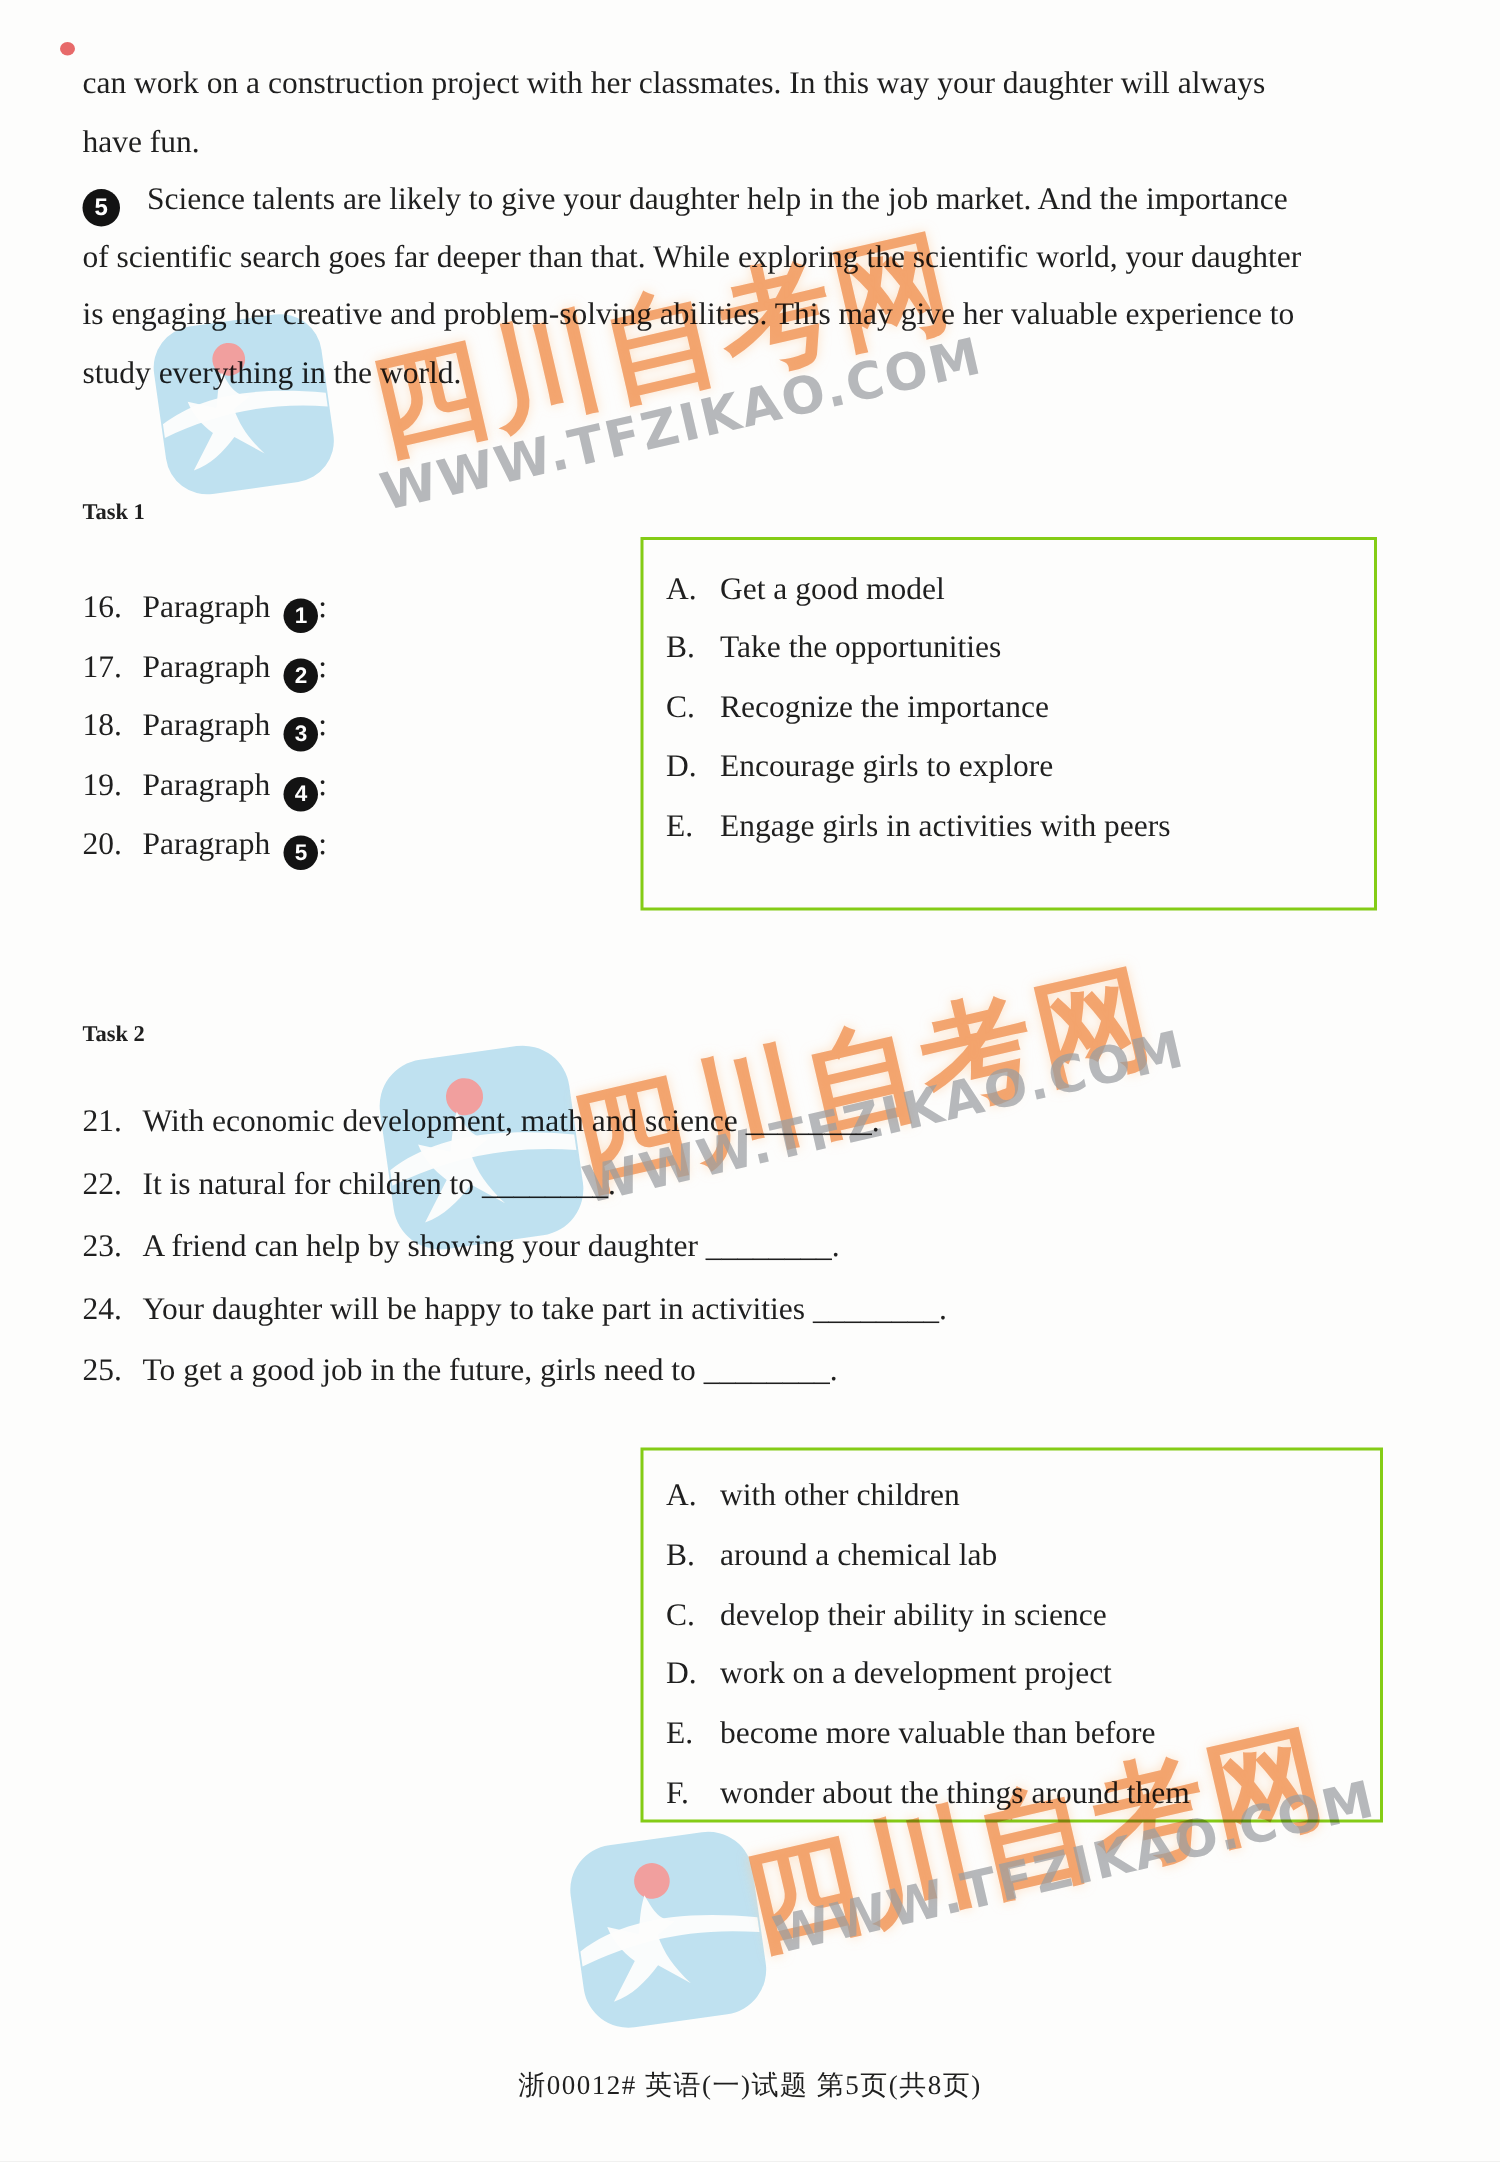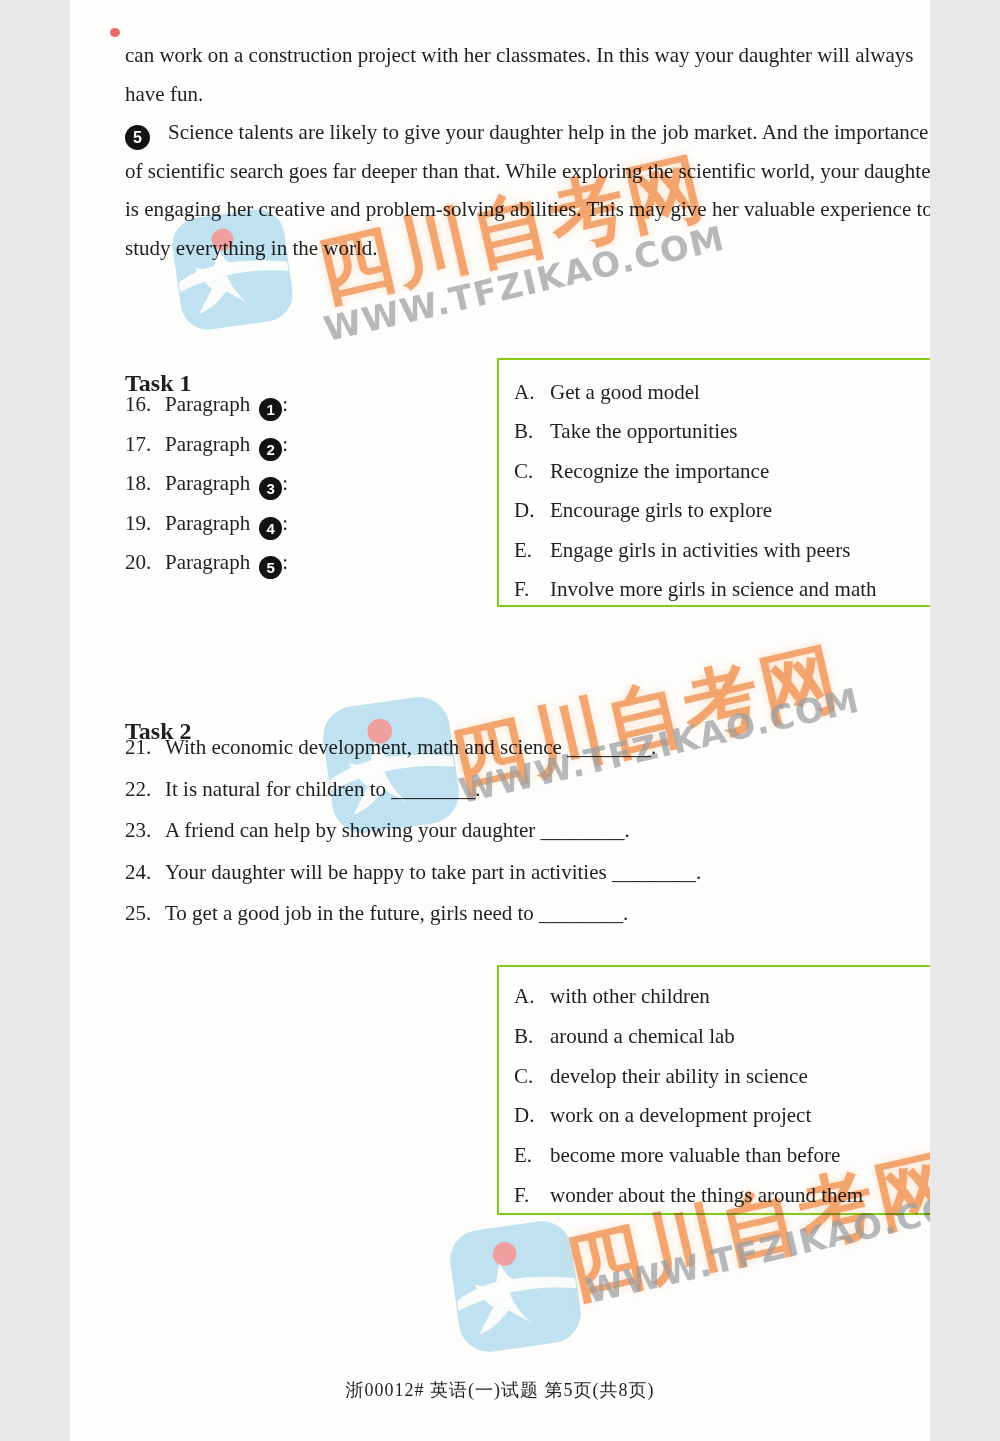--- a/index.html
+++ b/index.html
@@ -1,38 +1,38 @@
 <!DOCTYPE html>
 <html><head>
 <meta charset="utf-8">
 <style>
   html,body { margin:0; padding:0; background:#e8e8e8; }
   .page {
     position:relative;
-    width:860px; height:1441px;
+    width:1000px; height:1441px;
     margin:0 auto;
     background:#fdfdfc;
     overflow:hidden;
     font-family:"Liberation Serif", serif;
     color:#1f1f1f;
   }
   .content { position:absolute; inset:0; z-index:2; }
 
   .bodytext { position:absolute; left:55px; width:890px; font-size:21px; line-height:38.5px; }
   .line { white-space:nowrap; }
 
   .cnum {
     display:inline-block; width:23px; height:23px; border-radius:50%;
     background:#131313; color:#ffffff; text-align:center; line-height:23px;
     font-size:15px; font-weight:bold; font-family:"Liberation Sans", sans-serif;
     vertical-align:-4px;
   }
   .cnum.big { width:25px; height:25px; line-height:25px; font-size:16px; }
 
-  .task-title { position:absolute; left:55px; font-size:24px; font-weight:bold;margin-top:36px; }
+  .task-title { position:absolute; left:55px; font-size:15px; font-weight:bold; }
 
   .num-list { position:absolute; left:55px; font-size:21px; }
   .num-list .row { white-space:nowrap; }
   .inum { display:inline-block; width:40px; }
   .plabel { display:inline-block; margin-right:9px; }
 
   .opt-box {
     position:absolute; left:427px; border:2px solid #84cc16; background:transparent;
     font-size:21px; box-sizing:border-box;
   }
@@ -88,21 +88,20 @@
       <div class="row"><span class="inum">19.</span><span class="plabel">Paragraph</span><span class="cnum">4</span><span>:</span></div>
       <div class="row"><span class="inum">20.</span><span class="plabel">Paragraph</span><span class="cnum">5</span><span>:</span></div>
     </div>
 
     <div class="opt-box" style="top:358px; width:491px; height:249px; padding-top:13px; line-height:39.4px;">
       <div class="opt-row"><span class="opt-letter">A.</span><span>Get a good model</span></div>
       <div class="opt-row"><span class="opt-letter">B.</span><span>Take the opportunities</span></div>
       <div class="opt-row"><span class="opt-letter">C.</span><span>Recognize the importance</span></div>
       <div class="opt-row"><span class="opt-letter">D.</span><span>Encourage girls to explore</span></div>
       <div class="opt-row"><span class="opt-letter">E.</span><span>Engage girls in activities with peers</span></div>
-      <div class="opt-row"><span class="opt-letter">F.</span><span>Involve more girls in science and math</span></div>
     </div>
 
     <div class="task-title" style="top:682px;">Task 2</div>
 
     <div class="num-list" style="top:727px; line-height:41.5px;">
       <div class="row"><span class="inum">21.</span><span>With economic development, math and science ________.</span></div>
       <div class="row"><span class="inum">22.</span><span>It is natural for children to ________.</span></div>
       <div class="row"><span class="inum">23.</span><span>A friend can help by showing your daughter ________.</span></div>
       <div class="row"><span class="inum">24.</span><span>Your daughter will be happy to take part in activities ________.</span></div>
       <div class="row"><span class="inum">25.</span><span>To get a good job in the future, girls need to ________.</span></div>

